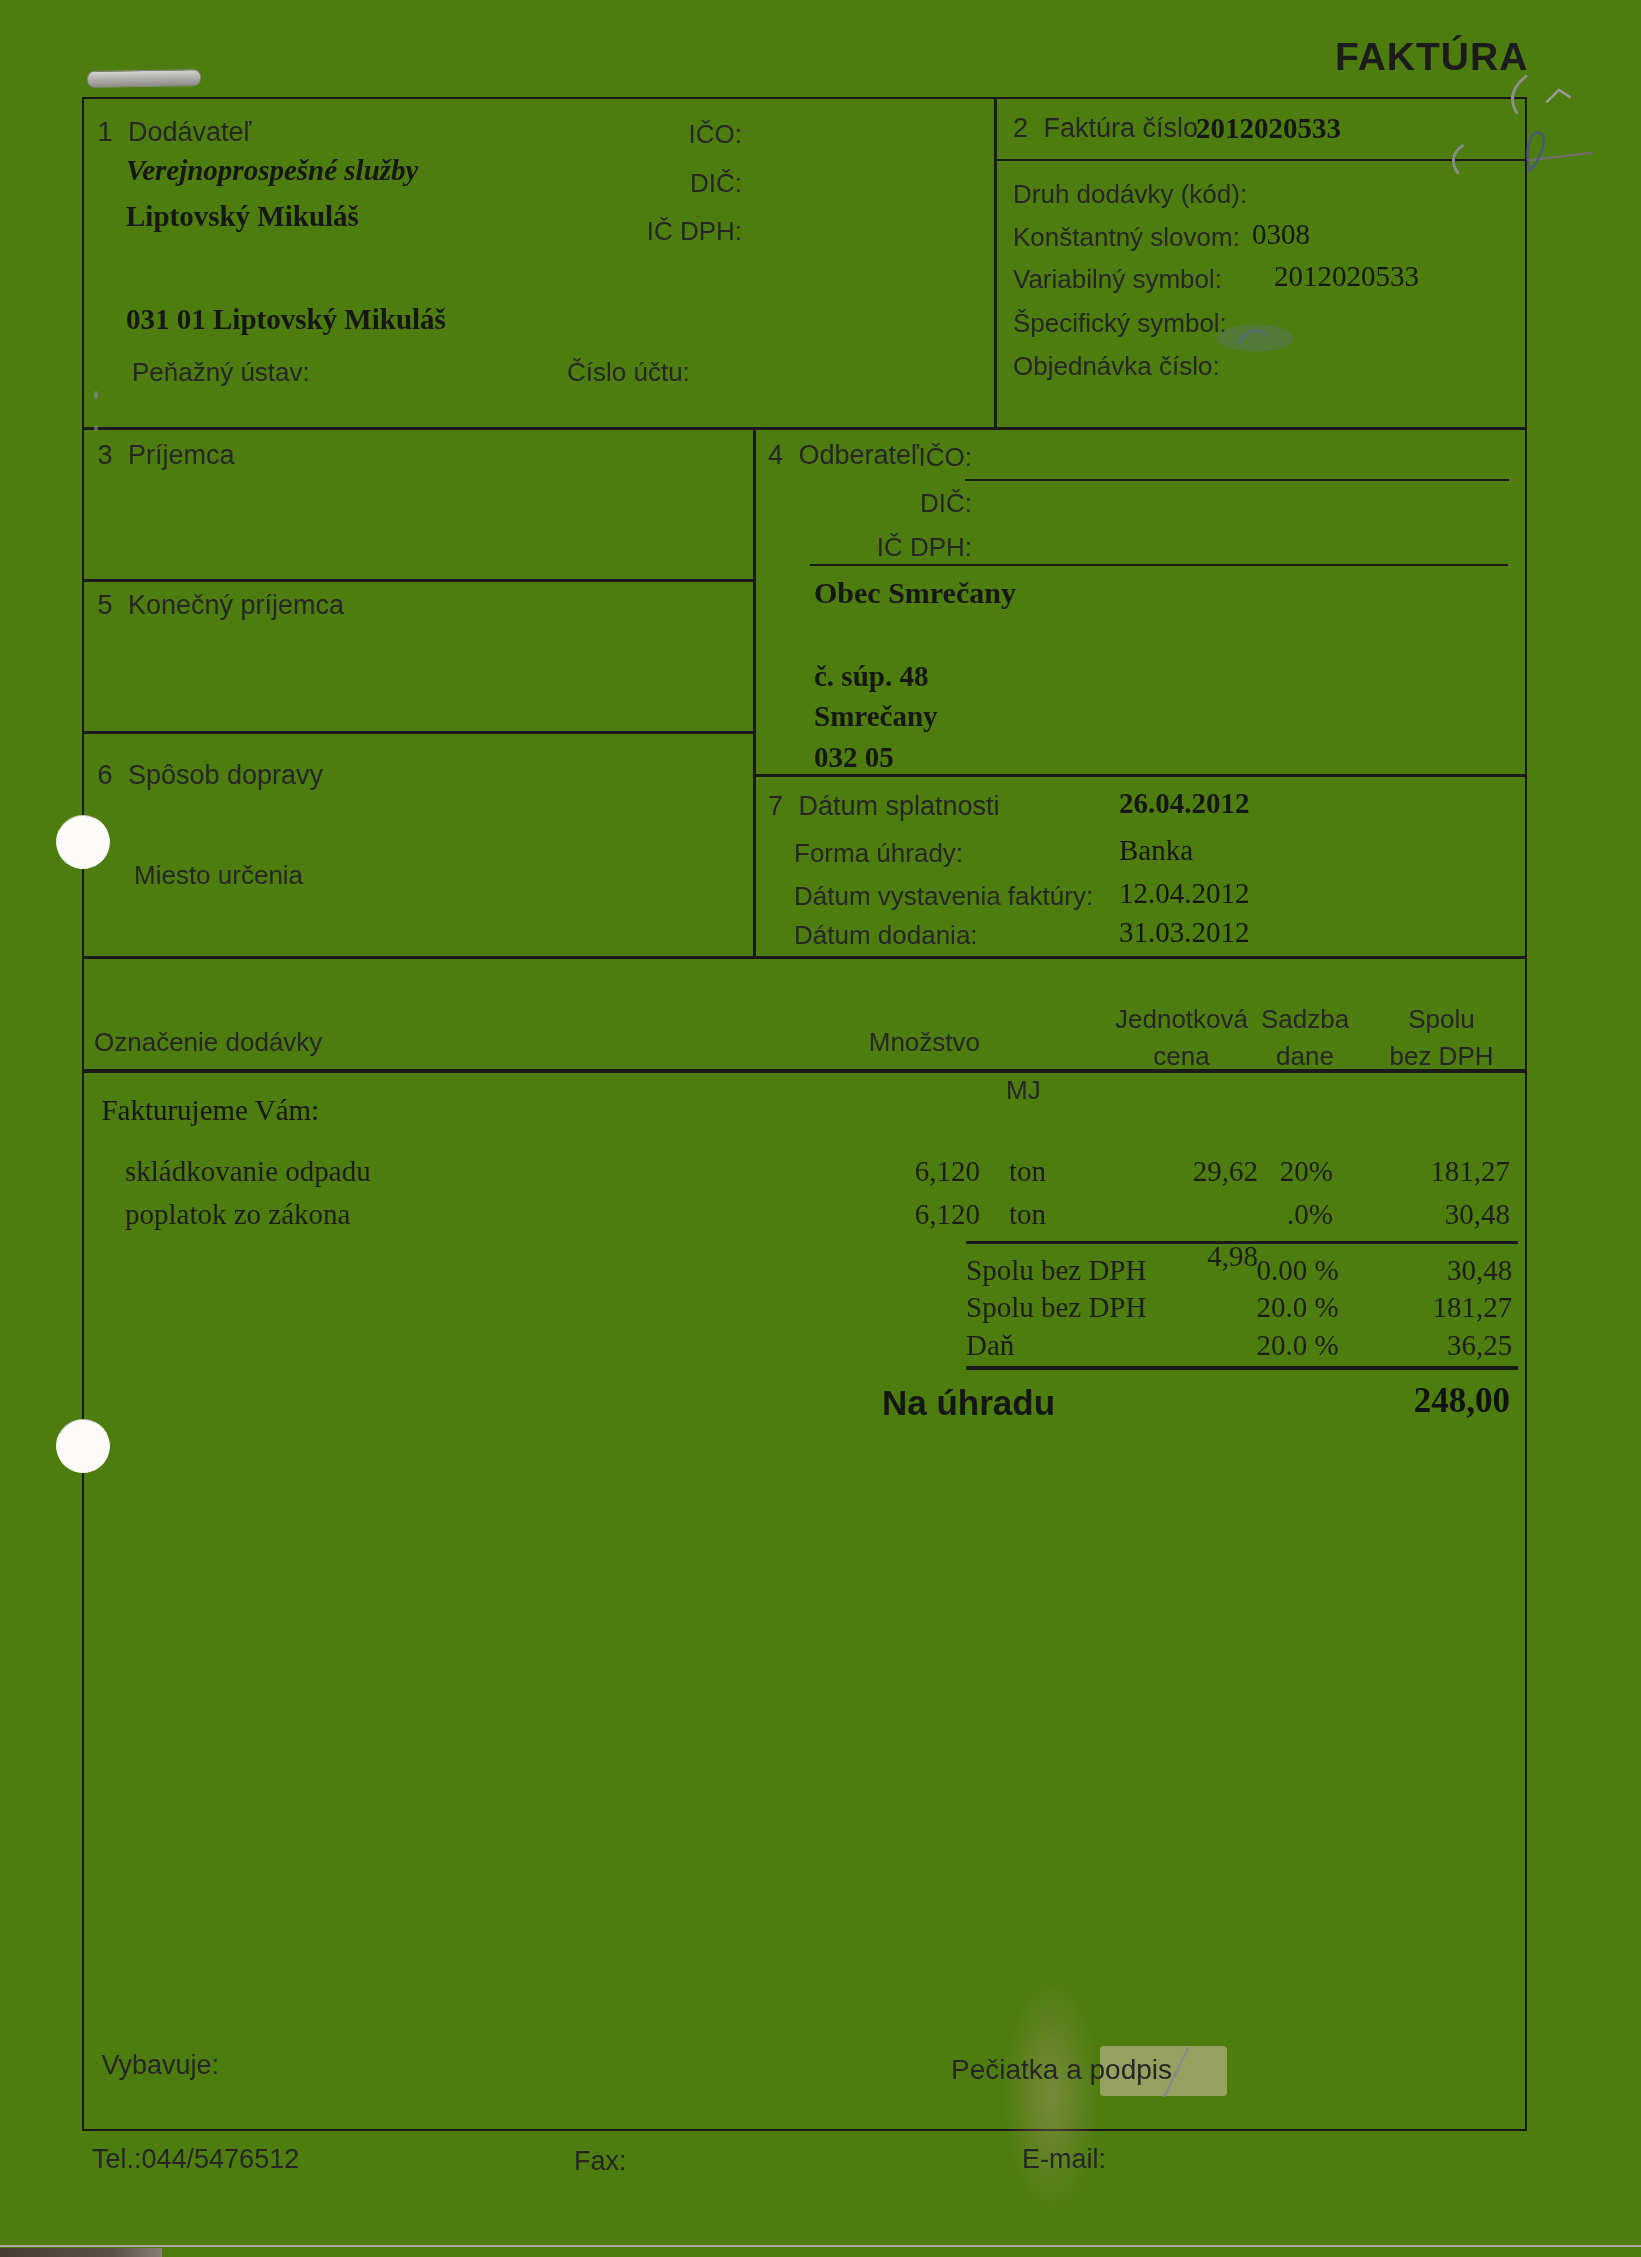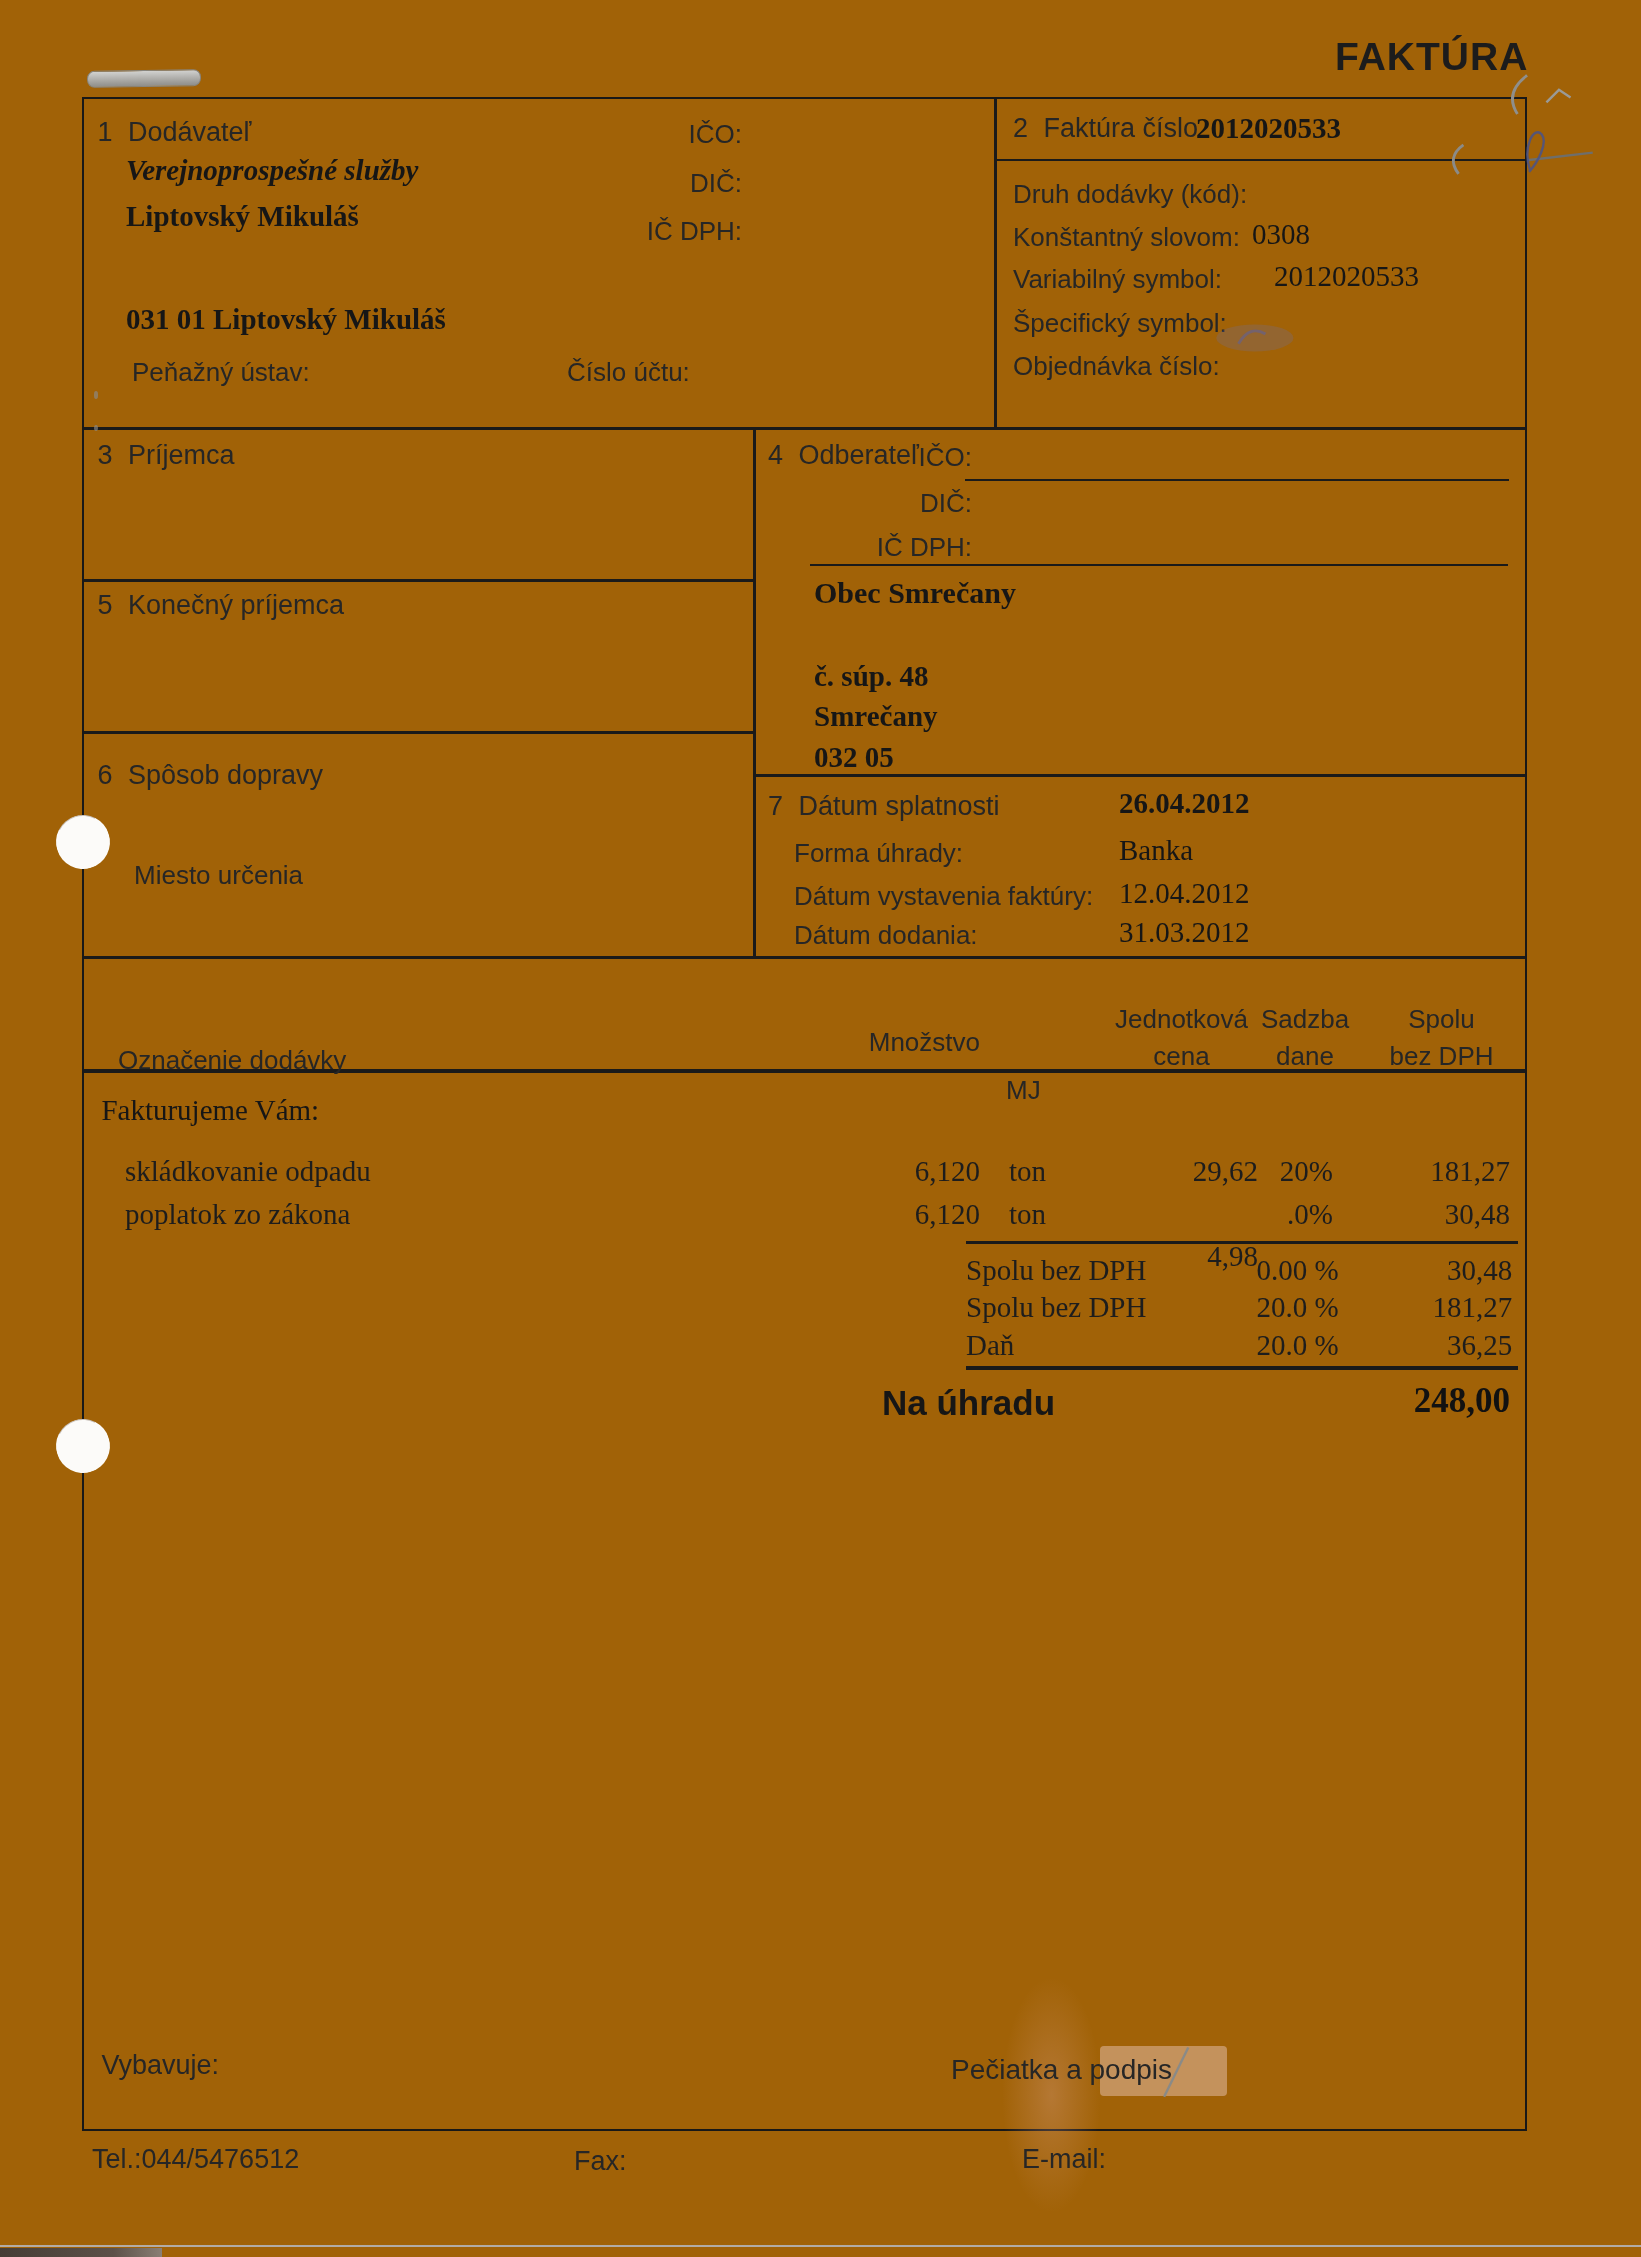--- a/index.html
+++ b/index.html
@@ -1,17 +1,17 @@
 <!DOCTYPE html>
 <html><head>
 <meta charset="utf-8">
 <style>
   html,body{margin:0;padding:0;}
   body{background:#e8e6e2;}
-  .page{position:relative;width:1641px;height:2257px;background:#a16207;overflow:hidden;
+  .page{position:relative;width:1641px;height:2257px;background:#4d7c0f;overflow:hidden;
         font-family:"Liberation Sans",sans-serif;color:#1d1d1d;}
   .abs{position:absolute;}
   .sans{font-family:"Liberation Sans",sans-serif;}
   .serif{font-family:"Liberation Serif",serif;}
   .b{font-weight:bold;}
   .r{text-align:right;}
   .c{text-align:center;}
   .lab{font-size:26px;color:#262626;line-height:1.1;}
   .val{font-size:29px;color:#161616;line-height:1.1;}
   .big{font-size:30px;}
@@ -125,21 +125,21 @@
       <span>Dátum splatnosti</span>
     </div>
     <div class="abs val serif b" style="left:1035px;top:689px;">26.04.2012</div>
     <div class="abs lab" style="left:710px;top:740px;">Forma úhrady:</div>
     <div class="abs val serif" style="left:1035px;top:736px;">Banka</div>
     <div class="abs lab" style="left:710px;top:783px;">Dátum vystavenia faktúry:</div>
     <div class="abs val serif" style="left:1035px;top:779px;">12.04.2012</div>
     <div class="abs lab" style="left:710px;top:822px;">Dátum dodania:</div>
     <div class="abs val serif" style="left:1035px;top:818px;">31.03.2012</div>
 
-    <div class="abs lab" style="left:34px;top:929px;margin-top:18px;">Označenie dodávky</div>
+    <div class="abs lab" style="left:10px;top:929px;">Označenie dodávky</div>
     <div class="abs lab r" style="left:722px;top:929px;width:174px;">Množstvo</div>
     <div class="abs lab" style="left:922px;top:977px;">MJ</div>
     <div class="abs lab c hdr2" style="left:1025px;top:902px;width:145px;">
       <span>Jednotková</span>
       <span>cena</span>
     </div>
     <div class="abs lab c hdr2" style="left:1163px;top:902px;width:116px;">
       <span>Sadzba</span>
       <span>dane</span>
     </div>

